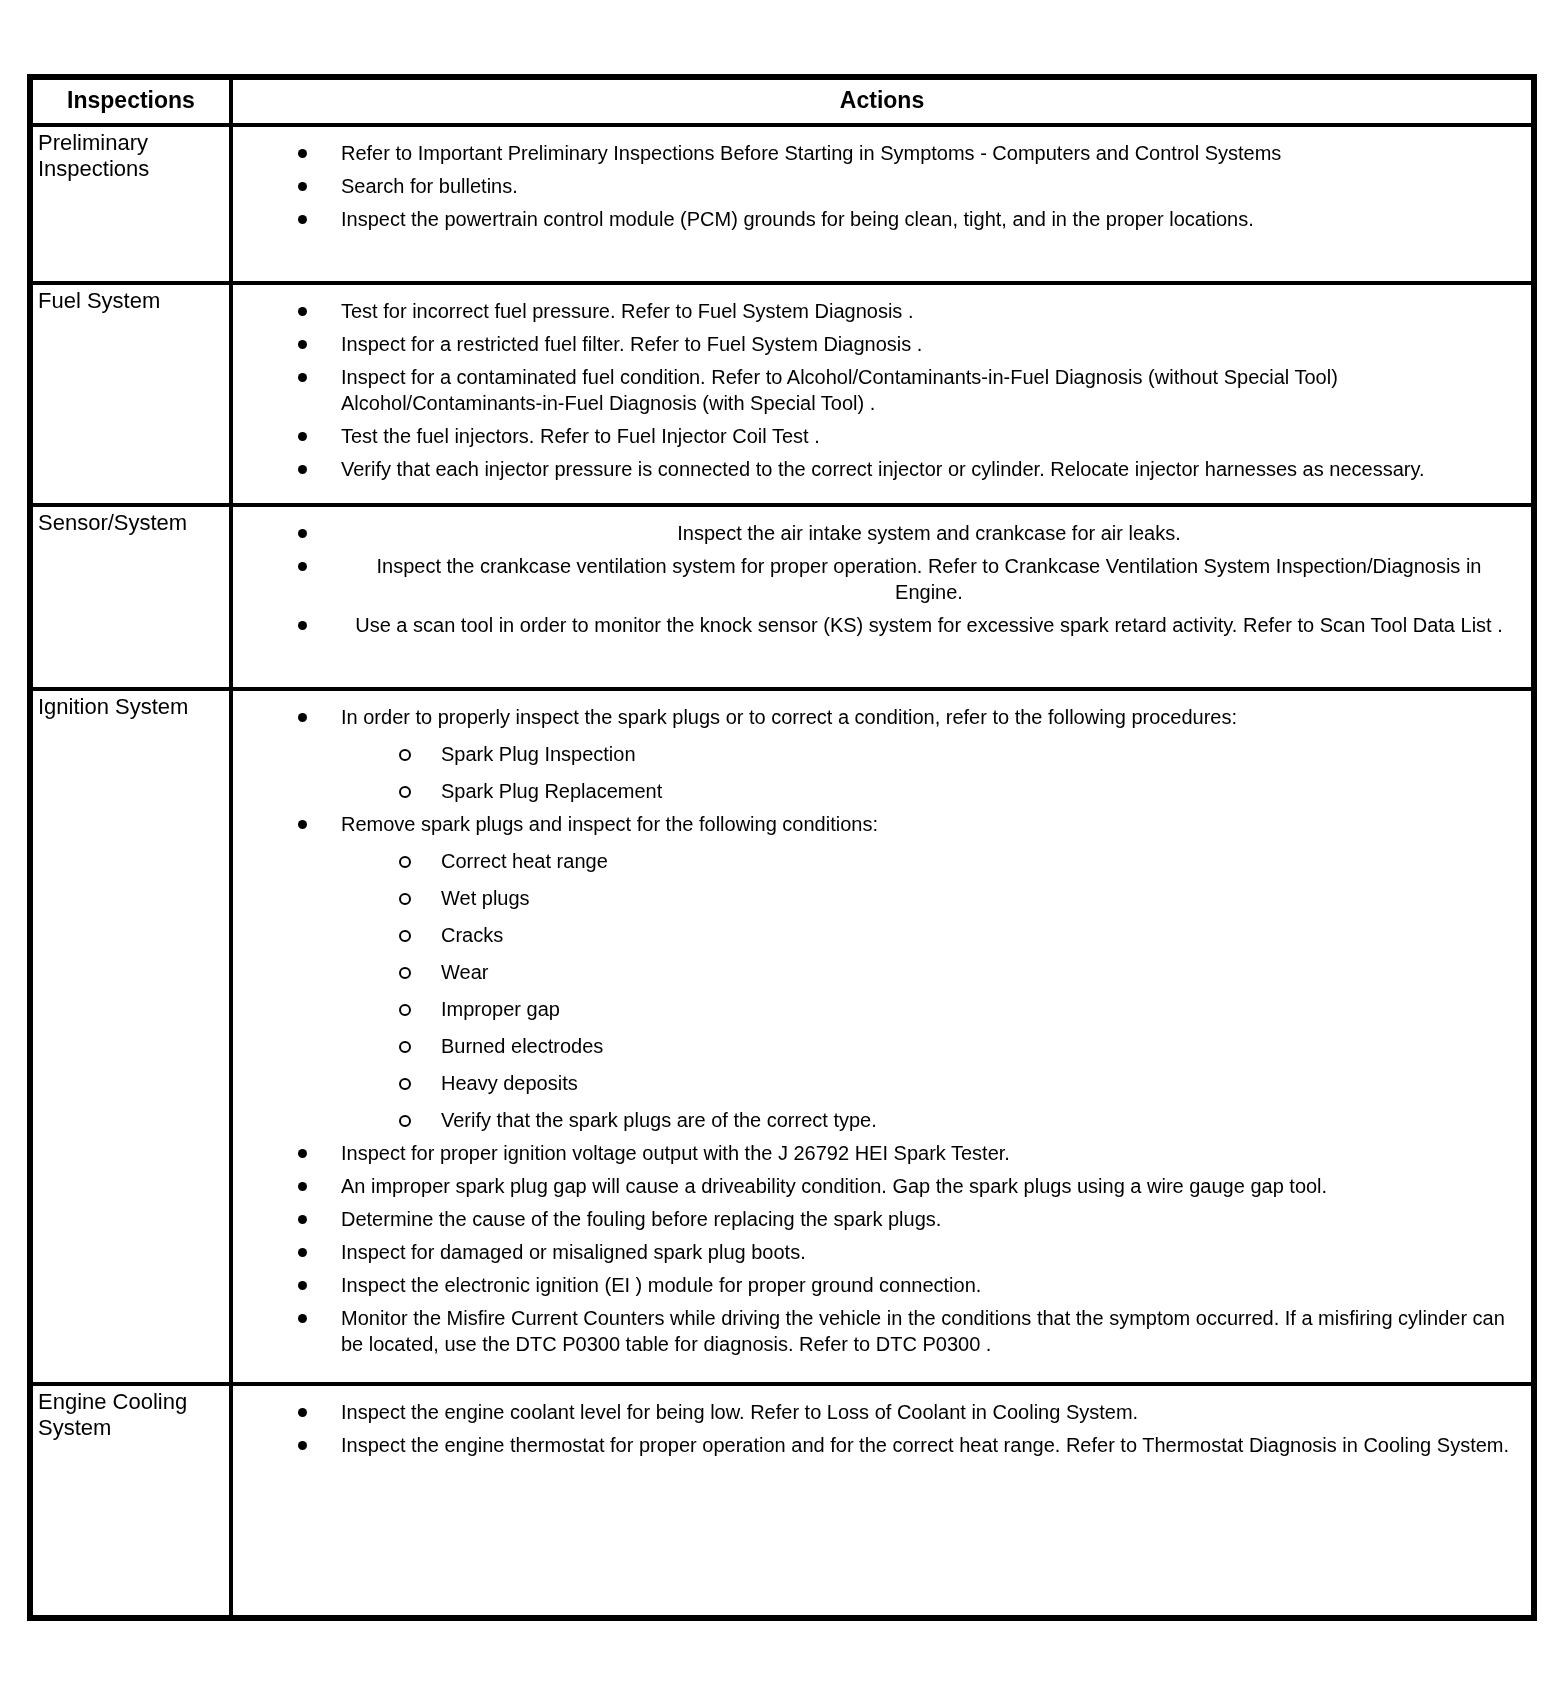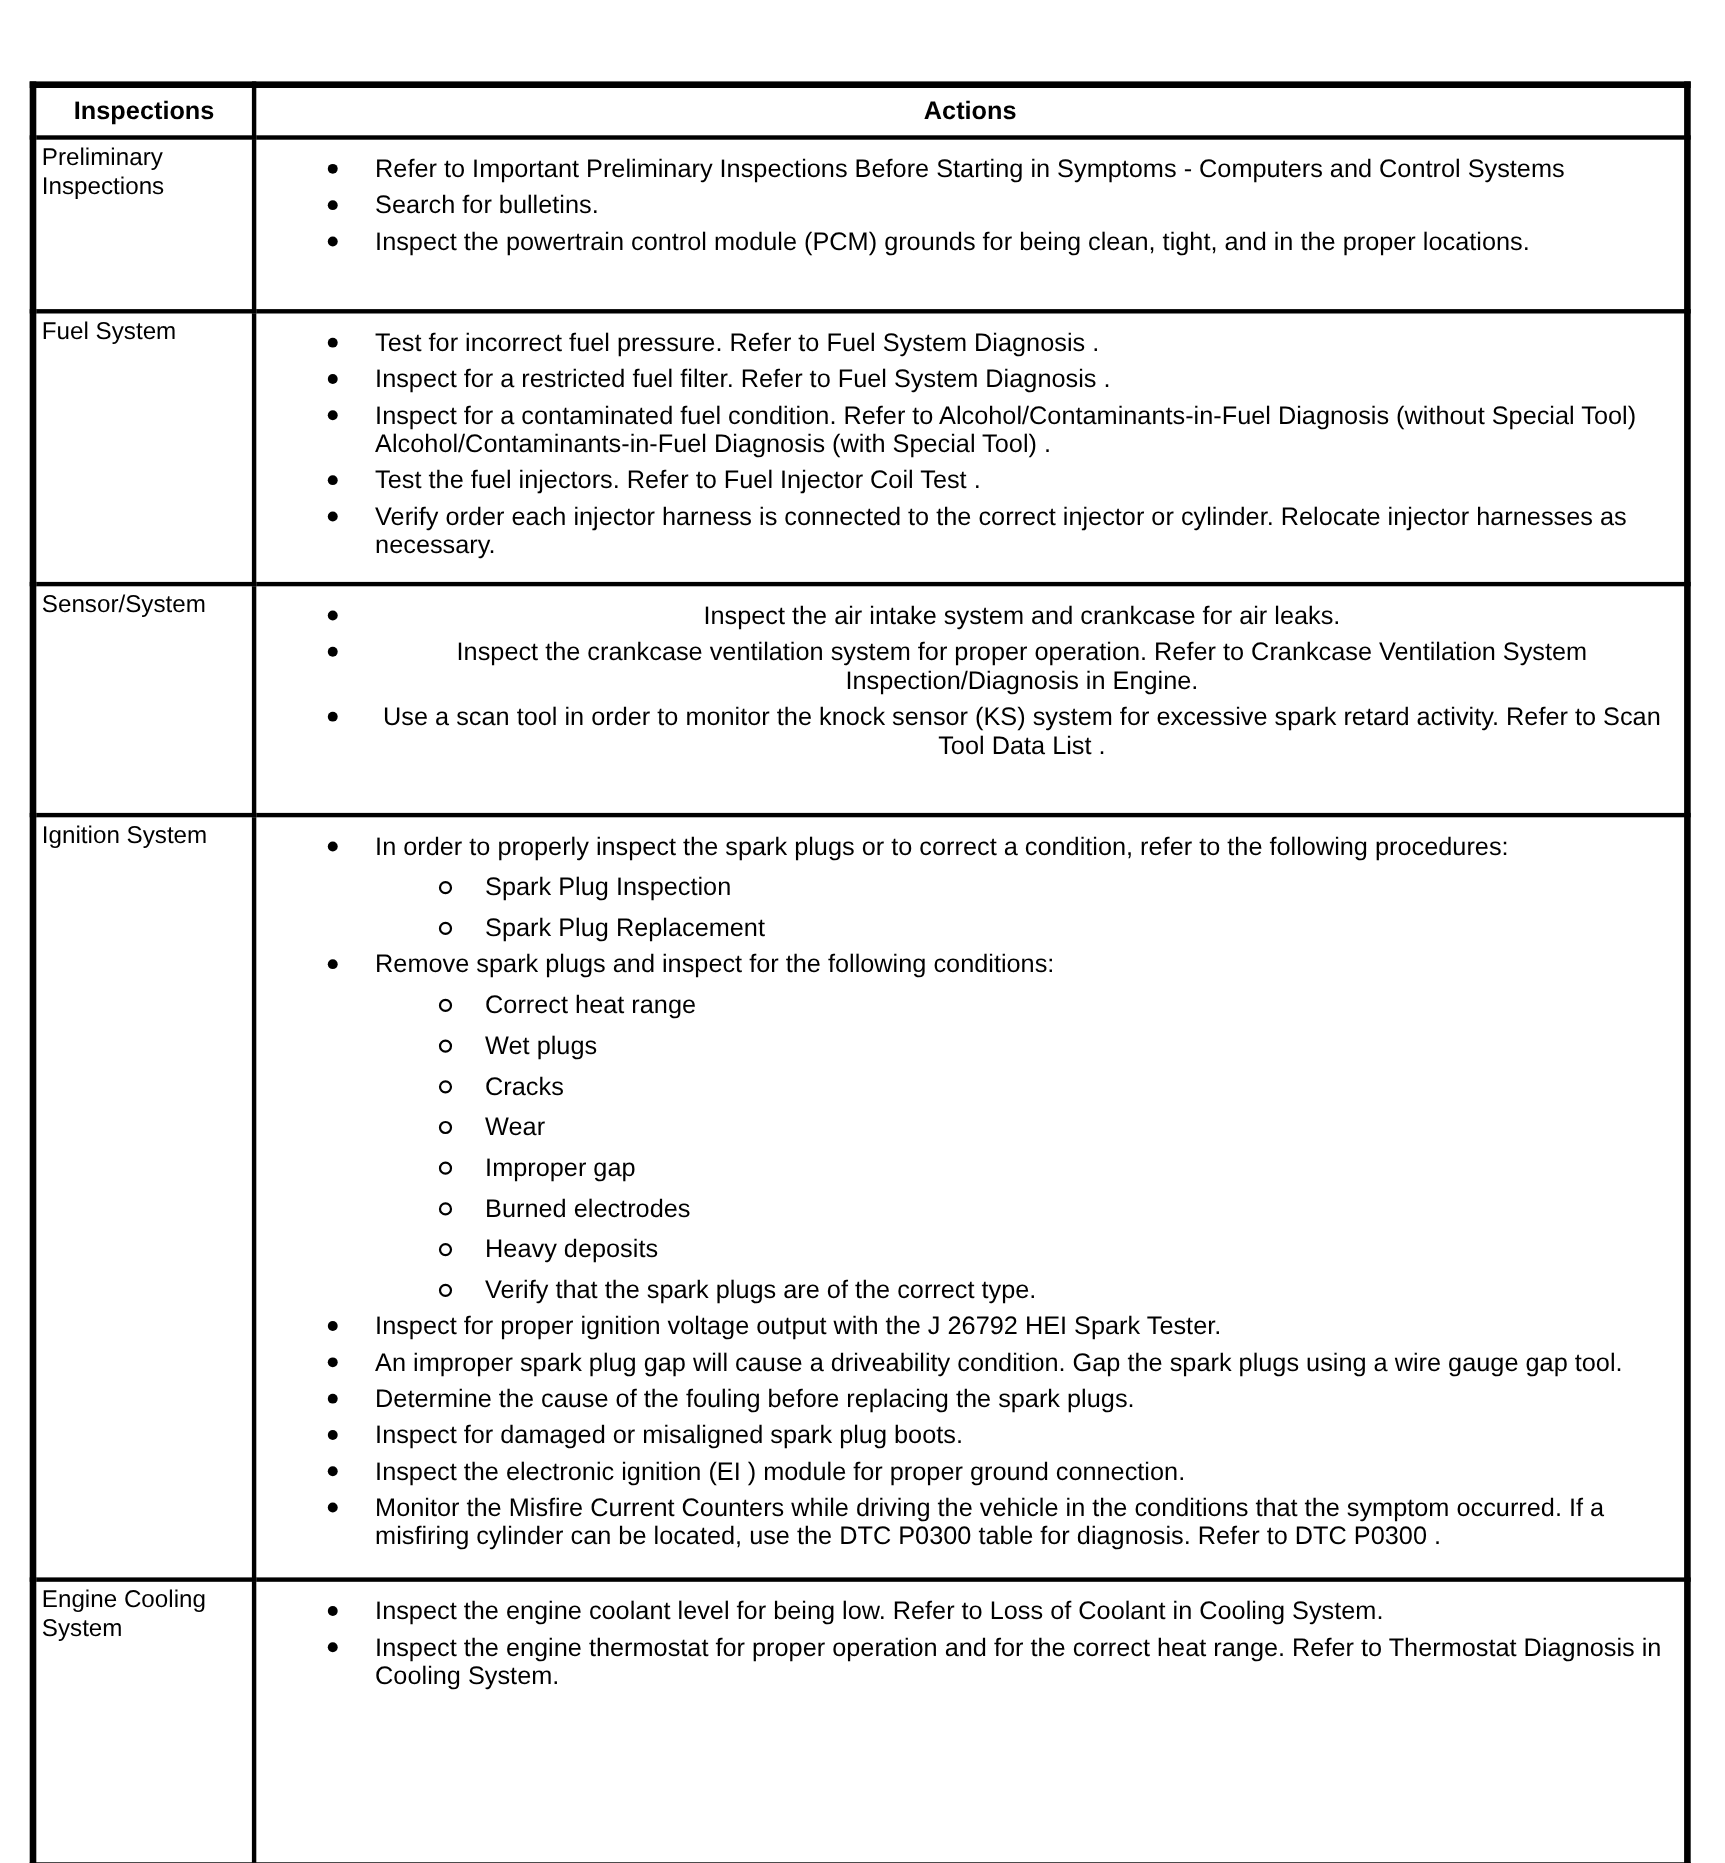--- a/index.html
+++ b/index.html
@@ -7,21 +7,21 @@
     font-family: "Liberation Sans", sans-serif; }
   .page { width: 1568px; min-height: 1694px; padding: 12px 28px 20px 27px; }
   .doc-title { font-size: 24px; font-weight: bold; margin: 0 0 0 3px; letter-spacing: 0.2px; }
   table.main { border-collapse: collapse; width: 1510px; margin-top: 62px;
     table-layout: fixed; border: 6px solid #000; }
   col.c1 { width: 201px; }
   th, td { border: 4px solid #000; vertical-align: top; }
   th { font-size: 23px; font-weight: bold; padding: 7px 4px 9px; }
   td.def-cell { font-size: 22px; padding: 3px 6px 6px 5px; }
   td.insp-cell { font-size: 22px; line-height: 26px; padding: 3px 4px 4px 5px; }
-  td.act-cell { font-size: 23px; line-height: 26px; padding: 13px 14px 12px 8px; }
+  td.act-cell { font-size: 20px; line-height: 26px; padding: 13px 14px 12px 8px; }
   ul.l1 { list-style: none; margin: 0; padding: 0 0 0 55px; }
   li.li1 { position: relative; padding-left: 45px; margin-bottom: 7px; }
   li.li1::before { content: ""; position: absolute; left: 2px; top: 9px;
     width: 9px; height: 9px; border-radius: 50%; background: #000; }
   li.li1.gap { }
   ul.l2 { list-style: none; margin: 3px 0 0 58px; padding: 0; }
   li.li2 { position: relative; padding-left: 42px; margin-bottom: 1px; margin-top: 11px; }
   li.li2::before { content: ""; position: absolute; left: 0; top: 8px;
     width: 8px; height: 8px; border-radius: 50%; border: 2px solid #000; background: #fff; }
   tr.row-0 td.act-cell { padding-bottom: 42px; }
@@ -58,21 +58,21 @@
           </td>
         </tr>
         <tr class="body-row row-1">
           <td class="insp-cell">Fuel System</td>
           <td class="act-cell">
             <ul class="l1">
               <li class="li1"><span>Test for incorrect fuel pressure. Refer to Fuel System Diagnosis .</span></li>
               <li class="li1"><span>Inspect for a restricted fuel filter. Refer to Fuel System Diagnosis .</span></li>
               <li class="li1"><span>Inspect for a contaminated fuel condition. Refer to Alcohol/Contaminants-in-Fuel Diagnosis (without Special Tool) Alcohol/Contaminants-in-Fuel Diagnosis (with Special Tool) .</span></li>
               <li class="li1"><span>Test the fuel injectors. Refer to Fuel Injector Coil Test .</span></li>
-              <li class="li1"><span>Verify order each injector harness is connected to the correct injector or cylinder. Relocate injector harnesses as necessary.</span></li>
+              <li class="li1"><span>Verify that each injector pressure is connected to the correct injector or cylinder. Relocate injector harnesses as necessary.</span></li>
             </ul>
           </td>
         </tr>
         <tr class="body-row row-2">
           <td class="insp-cell">Sensor/System</td>
           <td class="act-cell">
             <ul class="l1">
               <li class="li1"><span>Inspect the air intake system and crankcase for air leaks.</span></li>
               <li class="li1"><span>Inspect the crankcase ventilation system for proper operation. Refer to Crankcase Ventilation System Inspection/Diagnosis in Engine.</span></li>
               <li class="li1"><span>Use a scan tool in order to monitor the knock sensor (KS) system for excessive spark retard activity. Refer to Scan Tool Data List .</span></li>

